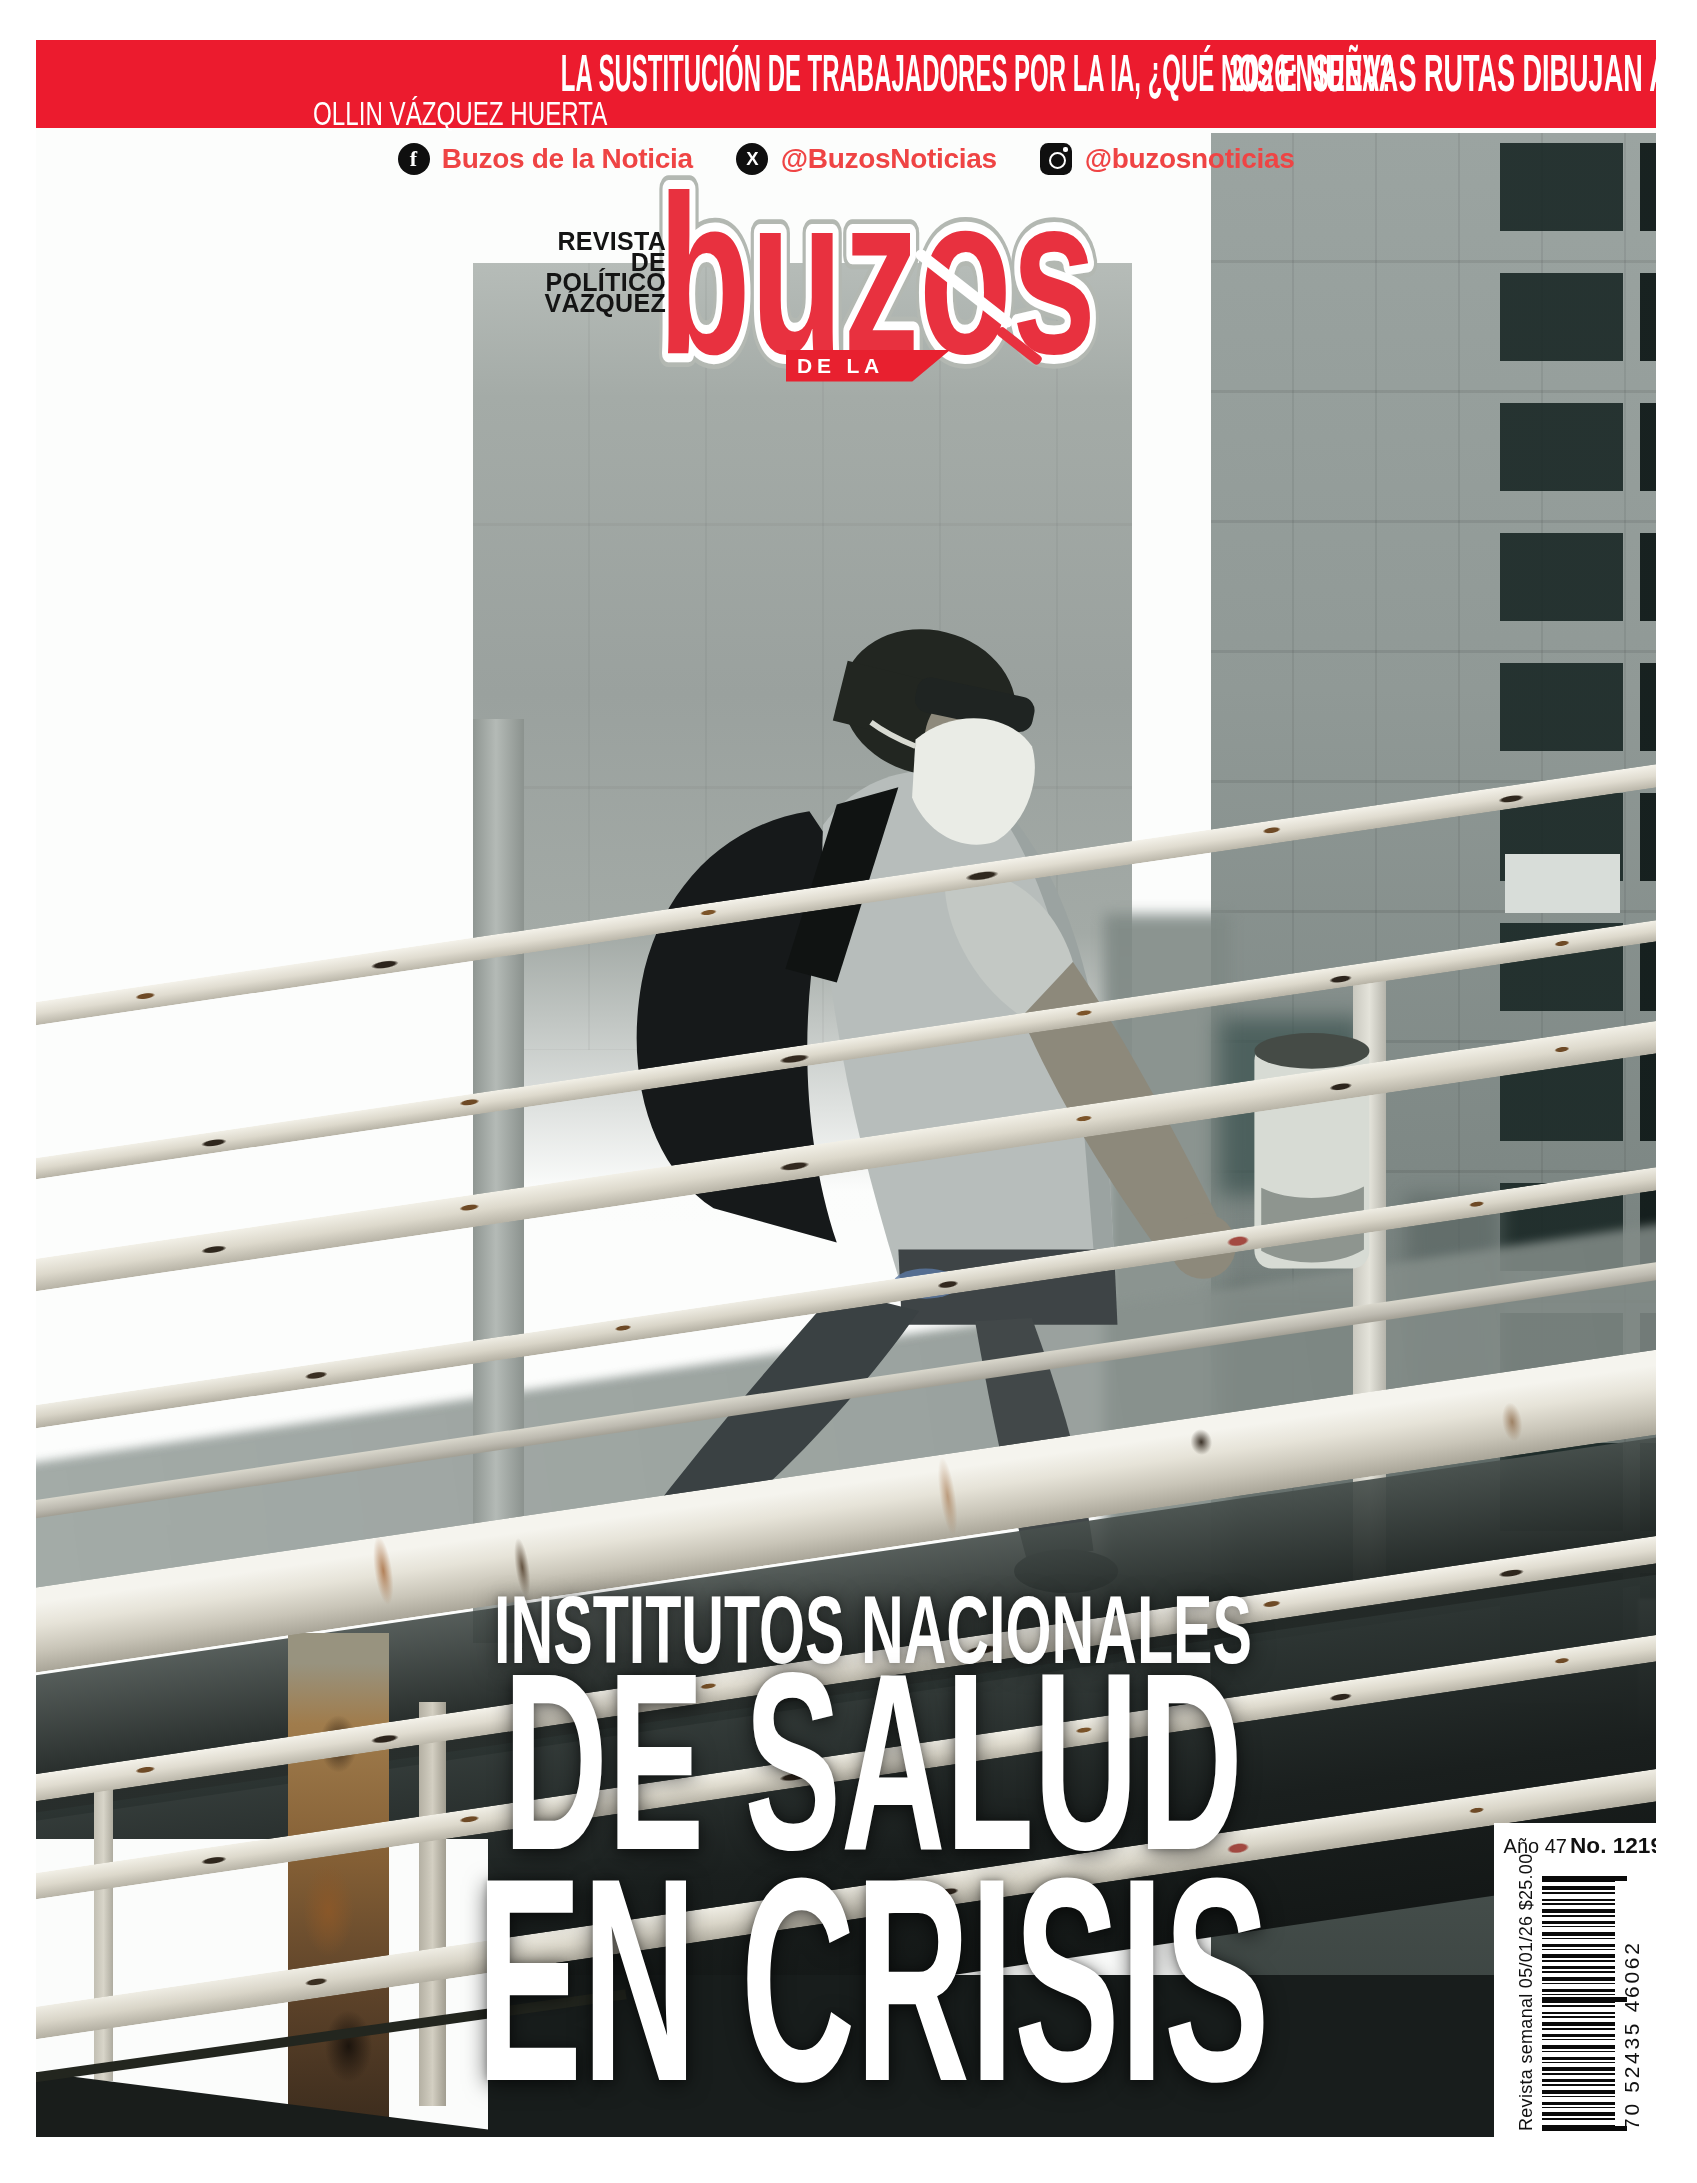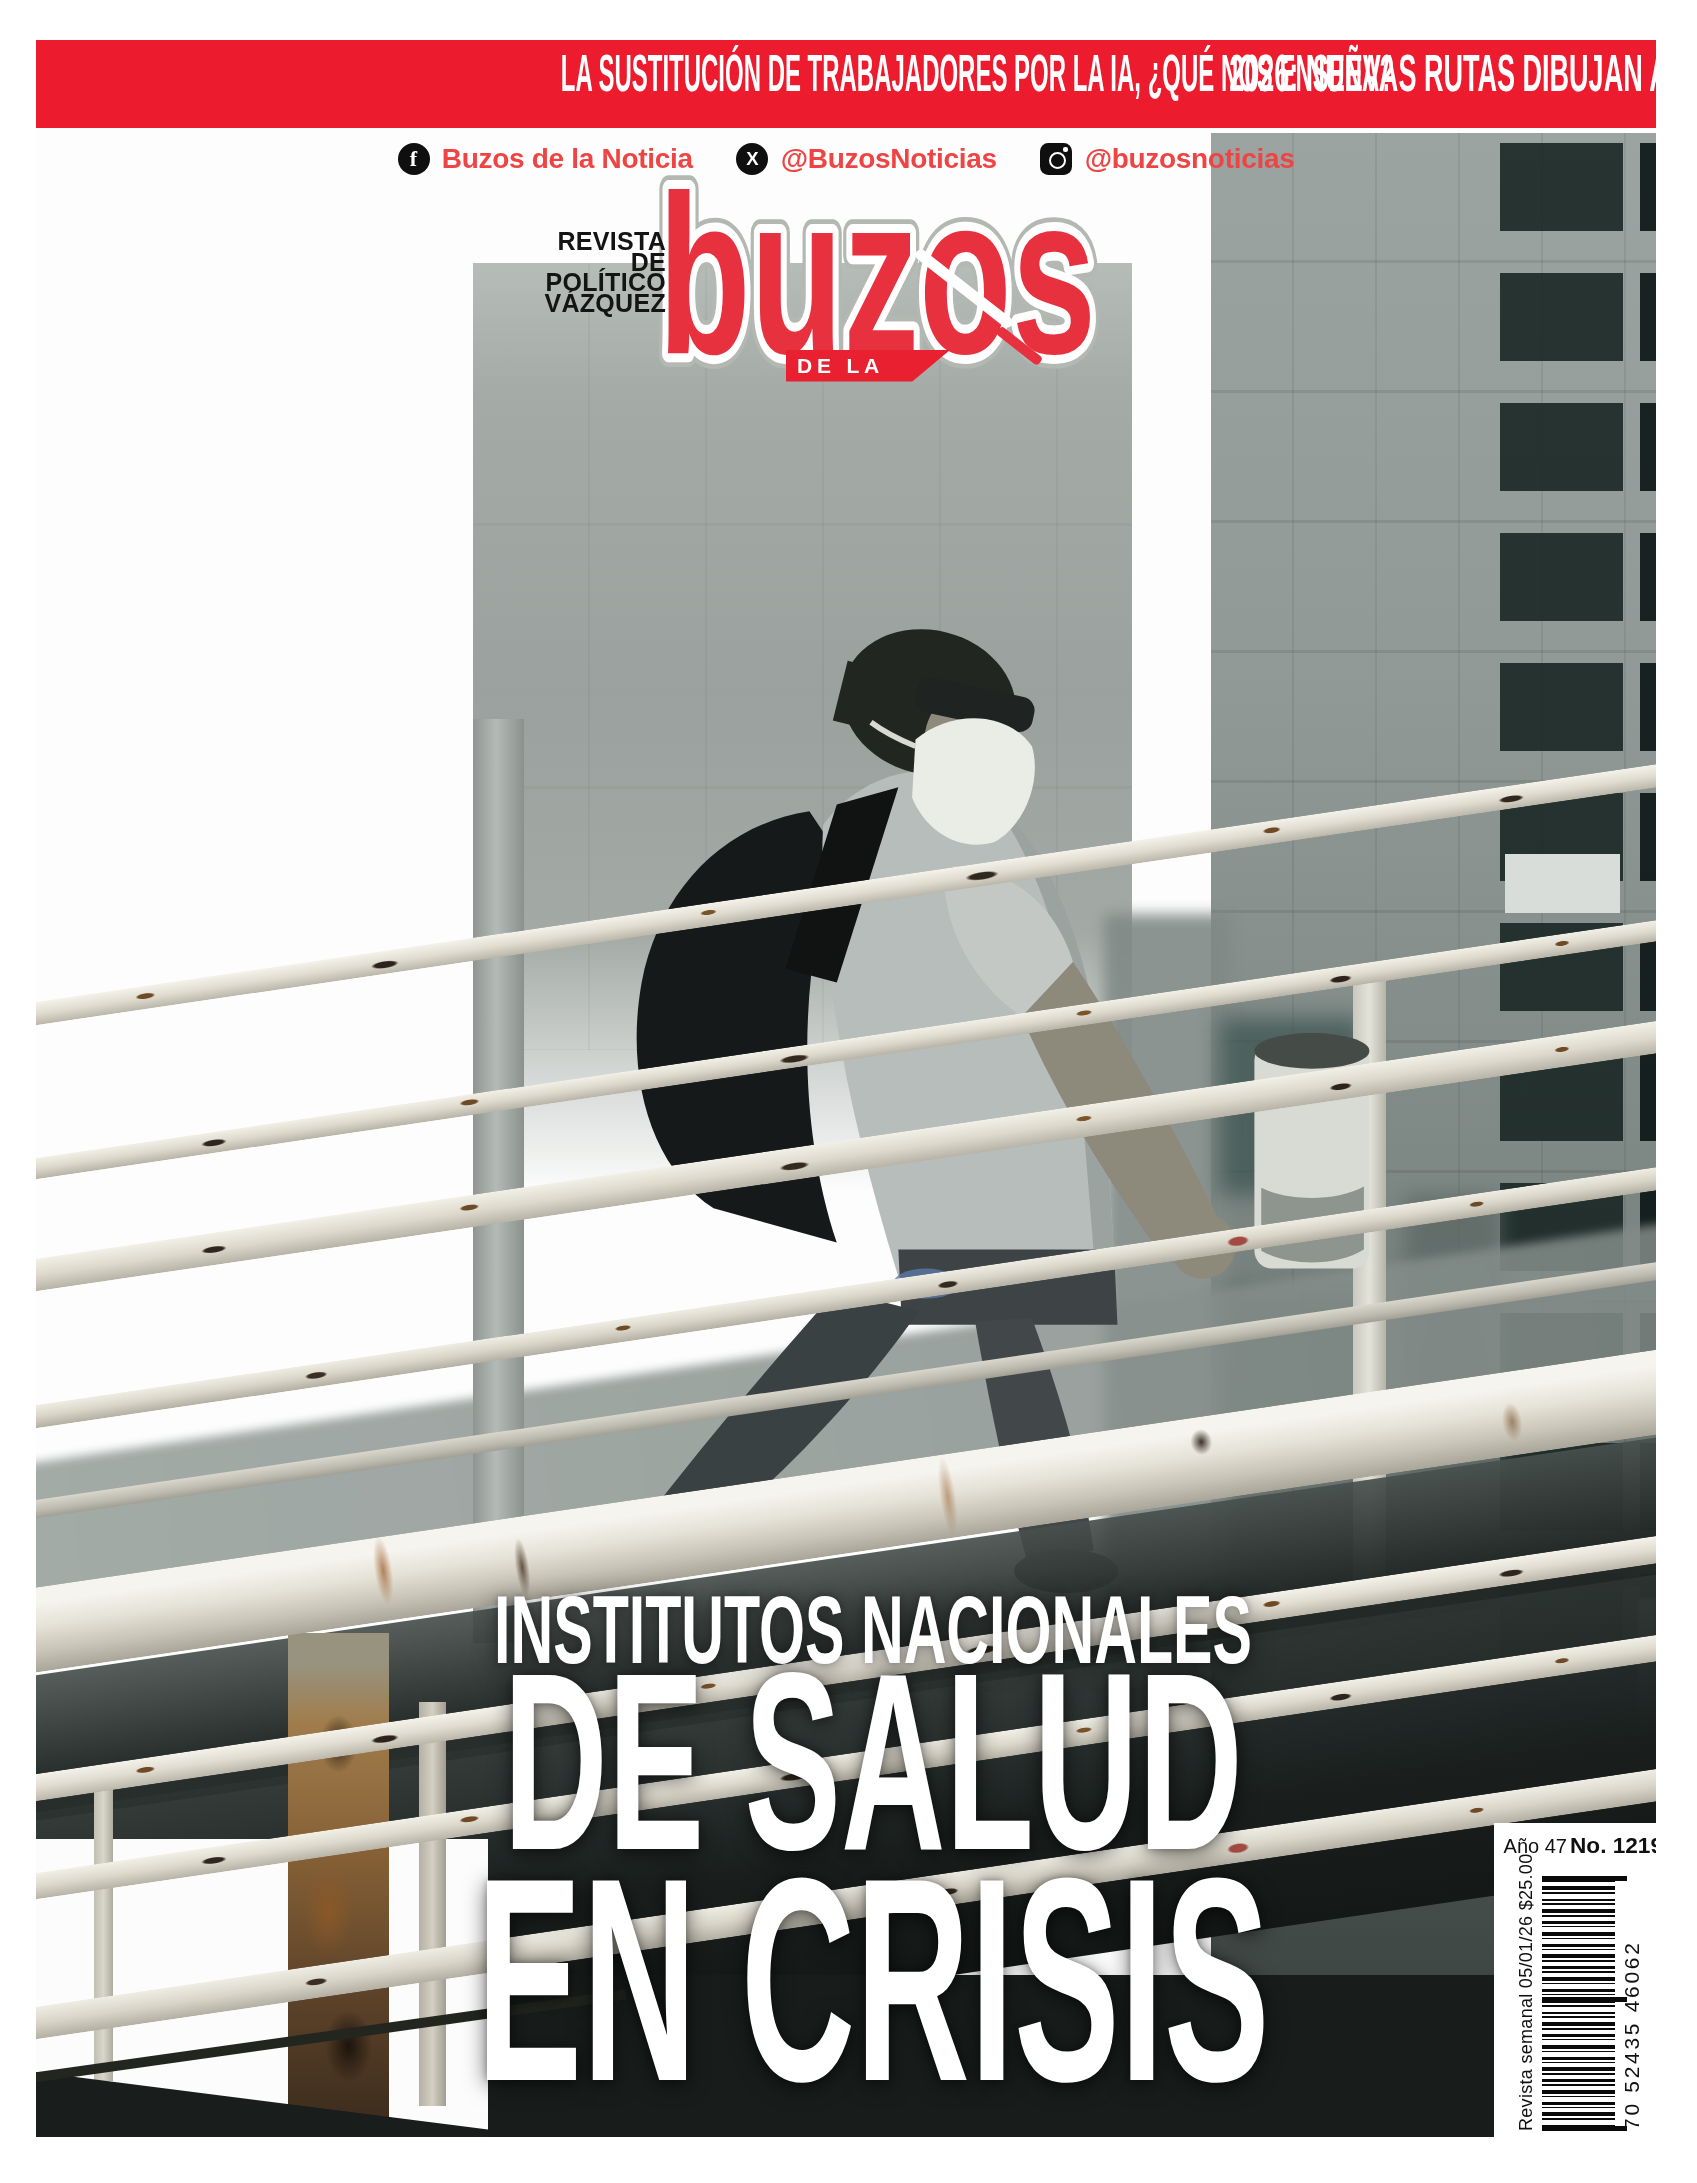--- a/index.html
+++ b/index.html
@@ -170,20 +170,23 @@
 </head>
 <body>
 
 <div class="page">
 
   <div class="topbar">
     <div class="tb-group tb-left">
       <div class="tb-head">
         <span class="cx47">LA SUSTITUCIÓN DE TRABAJADORES POR LA IA, ¿QUÉ NOS ENSEÑA?</span>
       </div>
+      <div class="tb-by">
+        <span class="cx71">OLLIN VÁZQUEZ HUERTA</span>
+      </div>
     </div>
     <div class="tb-group tb-right">
       <div class="tb-head">
         <span class="cx53">2026: NUEVAS RUTAS DIBUJAN AMPLIO MAPA MULTIPOLAR</span>
       </div>
     </div>
   </div>
 
   <div class="photo">
 

